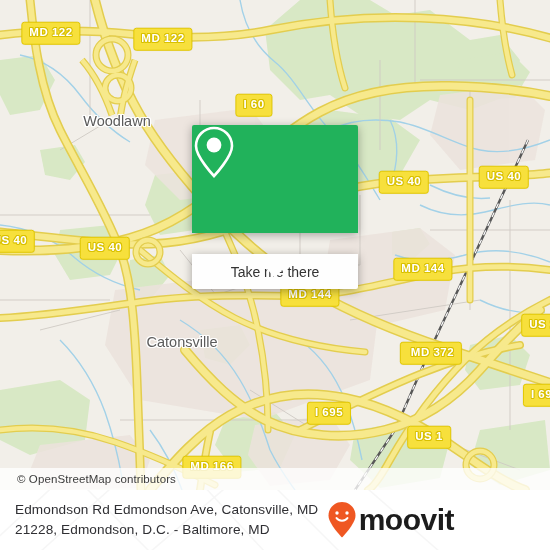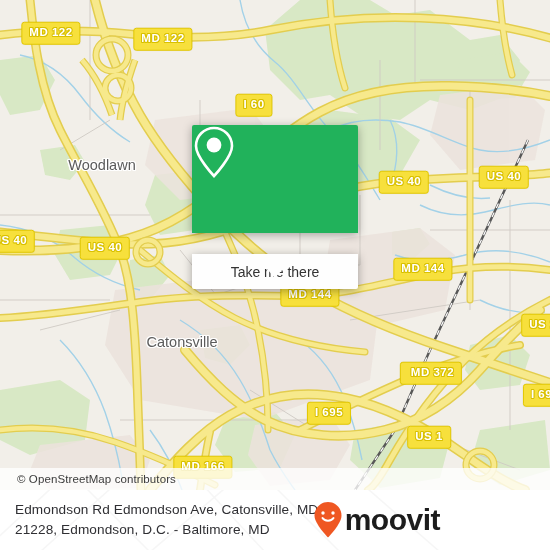--- a/index.html
+++ b/index.html
@@ -112,21 +112,21 @@
   .footer-text {
     position:relative;
     margin-left:15px;
     font-size:13.6px;
     line-height:20px;
     color:#2f2f33;
     letter-spacing:.1px;
     max-width:390px;
   }
   .brand {
-    position:absolute; right:24px; top:50%;
+    position:absolute; right:10px; top:50%;
     transform:translateY(-50%);
     display:flex; align-items:center; gap:2px;
   }
   .brand-word {
     font-size:30px;
     font-weight:bold;
     color:#1c1c1c;
     letter-spacing:-.5px;
     line-height:1;
   }
@@ -267,38 +267,38 @@
       <g fill="none" stroke="#f7e98c" stroke-width="4.5">
         <circle cx="112" cy="55" r="16"></circle>
         <circle cx="118" cy="88" r="13"></circle>
         <path d="M82 60 C95 75 105 95 112 115"></path>
         <path d="M135 60 C128 80 122 100 120 120"></path>
         <circle cx="148" cy="252" r="12"></circle>
         <circle cx="480" cy="465" r="14"></circle>
       </g>
     </svg>
 
-    <div class="place town" style="left:102px;top:121px;margin-top:44px;">Woodlawn</div>
+    <div class="place town" style="left:117px;top:121px;">Woodlawn</div>
     <div class="place town" style="left:182px;top:342px;text-align:center;">Catonsville</div>
 
     <div class="shield" style="left:51px;top:33px;">MD 122</div>
     <div class="shield" style="left:163px;top:39px;">MD 122</div>
     <div class="shield" style="left:254px;top:105px;">I 60</div>
     <div class="shield" style="left:10px;top:241px;">US 40</div>
     <div class="shield" style="left:105px;top:248px;">US 40</div>
     <div class="shield" style="left:404px;top:182px;">US 40</div>
     <div class="shield" style="left:504px;top:177px;">US 40</div>
     <div class="shield" style="left:310px;top:295px;">MD 144</div>
     <div class="shield" style="left:423px;top:269px;">MD 144</div>
     <div class="shield" style="left:543px;top:325px;">US 1</div>
-    <div class="shield" style="left:431px;top:373px;padding-left:10px;">MD 372</div>
+    <div class="shield" style="left:431px;top:353px;padding-left:10px;">MD 372</div>
     <div class="shield" style="left:329px;top:413px;">I 695</div>
     <div class="shield" style="left:429px;top:437px;">US 1</div>
     <div class="shield" style="left:545px;top:395px;">I 695</div>
-    <div class="shield" style="left:203px;top:467px;">MD 166</div>
+    <div class="shield" style="left:212px;top:467px;">MD 166</div>
 
     <div class="popup">
       <div class="popup-green">
         <svg width="44" height="54" viewBox="0 0 44 54">
           <path d="M22 3 C12 3 4 11 4 21 C4 32 22 51 22 51 C22 51 40 32 40 21 C40 11 32 3 22 3 Z" fill="none" stroke="#ffffff" stroke-width="2.6"></path>
           <circle cx="22" cy="20" r="7.4" fill="#ffffff"></circle>
         </svg>
       </div>
       <div class="popup-label">
         <span>Take me there</span>

